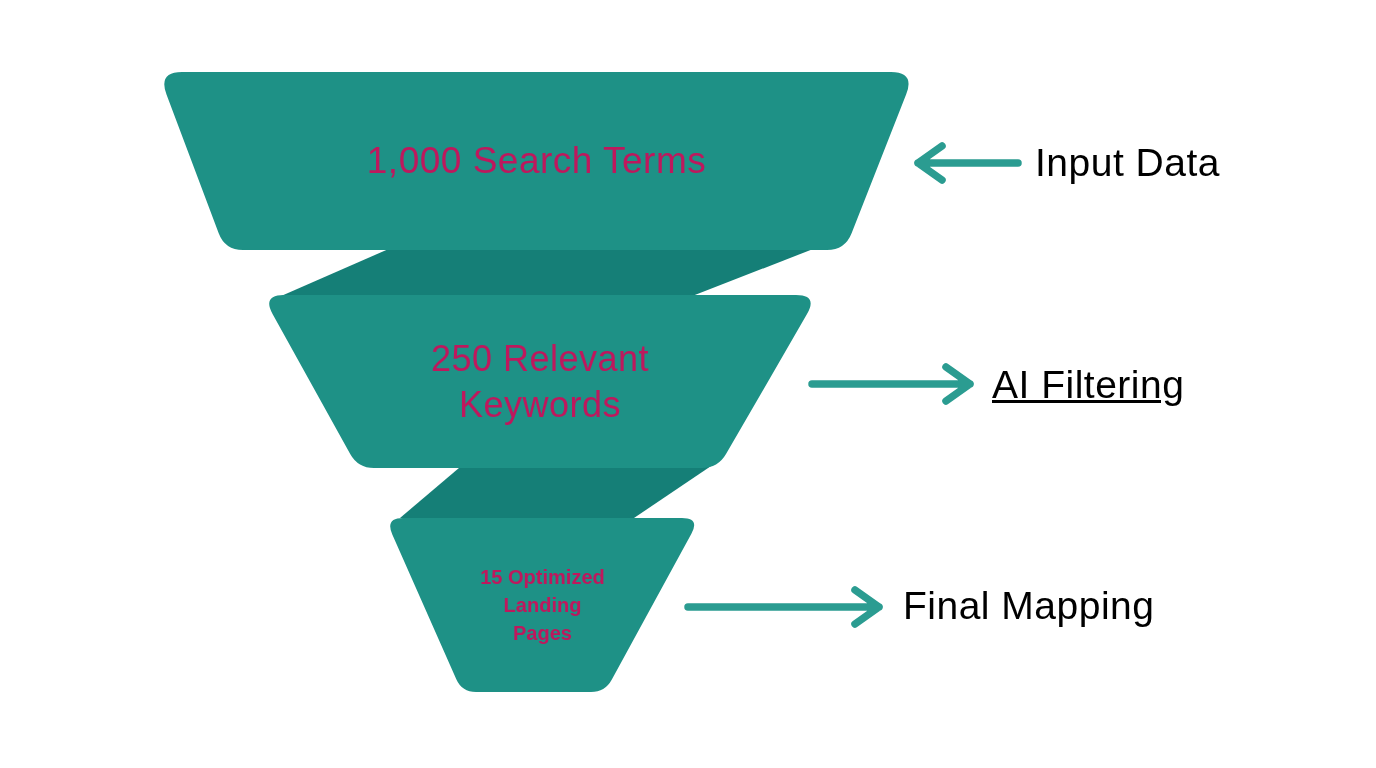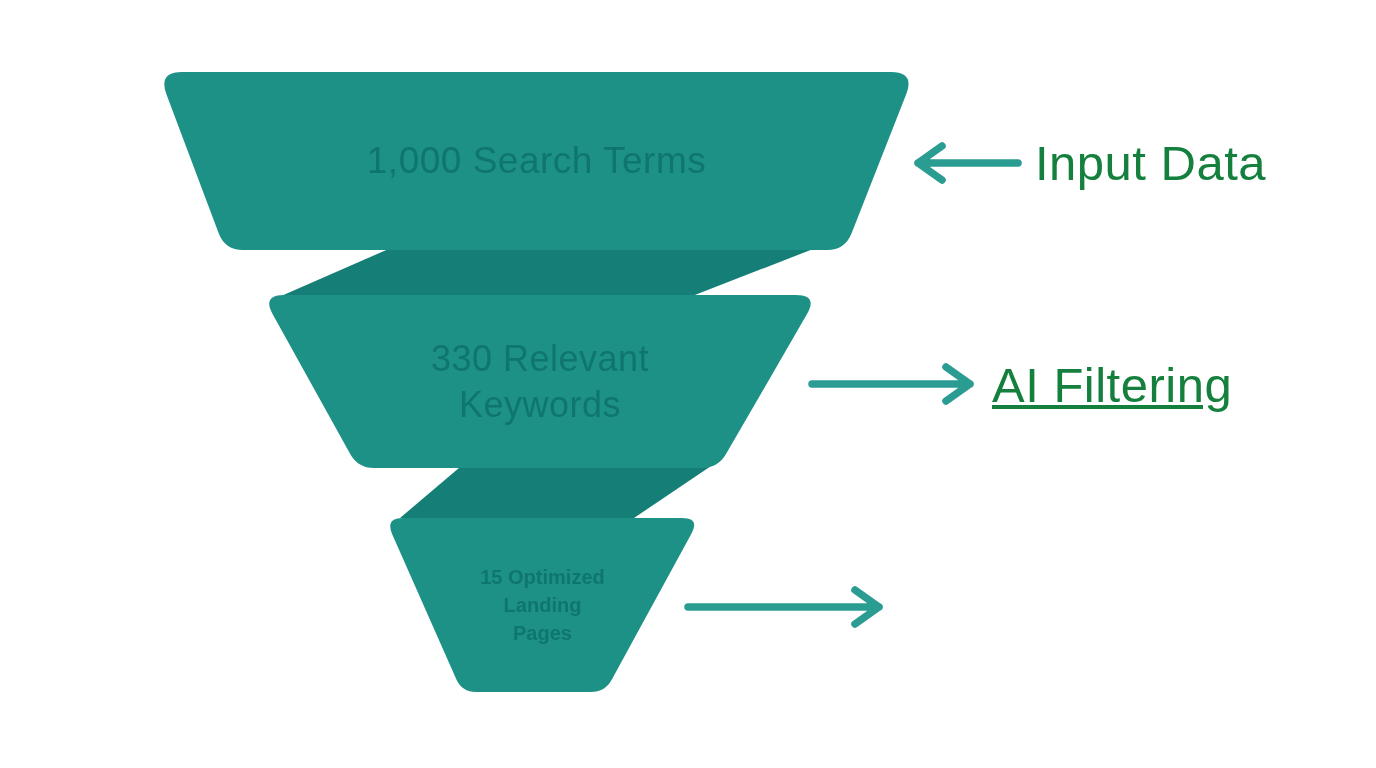--- a/index.html
+++ b/index.html
@@ -25,21 +25,21 @@
     stroke-width: 7.5;
     stroke-linecap: round;
     stroke-linejoin: round;
   }
   .stage-label {
     position: absolute;
     display: flex;
     align-items: center;
     justify-content: center;
     text-align: center;
-    color: #0f766e;
+    color: #be185d;
     white-space: pre-line;
     pointer-events: none;
   }
   .stage-label.s1 {
     left: 158px; top: 76px;
     width: 757px; height: 170px;
     font-size: 37px;
     letter-spacing: 0.5px;
   }
   .stage-label.s2 {
@@ -54,22 +54,22 @@
     width: 315px; height: 174px;
     font-size: 20px;
     font-weight: 700;
     line-height: 1.4;
   }
   .annotation-label {
     position: absolute;
     height: 56px;
     display: flex;
     align-items: center;
-    color: #15803d;
-    font-size: 49px;
+    color: #000000;
+    font-size: 39px;
     letter-spacing: 0.5px;
     white-space: nowrap;
   }
   .annotation-label.a1 { left: 1035px; top: 135px; }
   .annotation-label.a2 { left: 992px;  top: 357px; text-decoration: underline; }
   .annotation-label.a3 { left: 903px;  top: 578px; }
 </style>
 </head>
 <body>
 
@@ -89,22 +89,23 @@
     </g>
     <g class="arrow" stroke="#2b9c91">
       <path d="M 812,384 L 970,384 M 946,367 L 970,384 L 946,401"></path>
     </g>
     <g class="arrow" stroke="#2b9c91">
       <path d="M 688,607 L 879,607 M 855,590 L 879,607 L 855,624"></path>
     </g>
   </svg>
 
   <div class="stage-label s1">1,000 Search Terms</div>
-  <div class="stage-label s2">330 Relevant
+  <div class="stage-label s2">250 Relevant
 Keywords</div>
   <div class="stage-label s3">15 Optimized
 Landing
 Pages</div>
 
   <div class="annotation-label a1">Input Data</div>
   <div class="annotation-label a2">AI Filtering</div>
+  <div class="annotation-label a3">Final Mapping</div>
 
 </div>
 
 </body></html>

